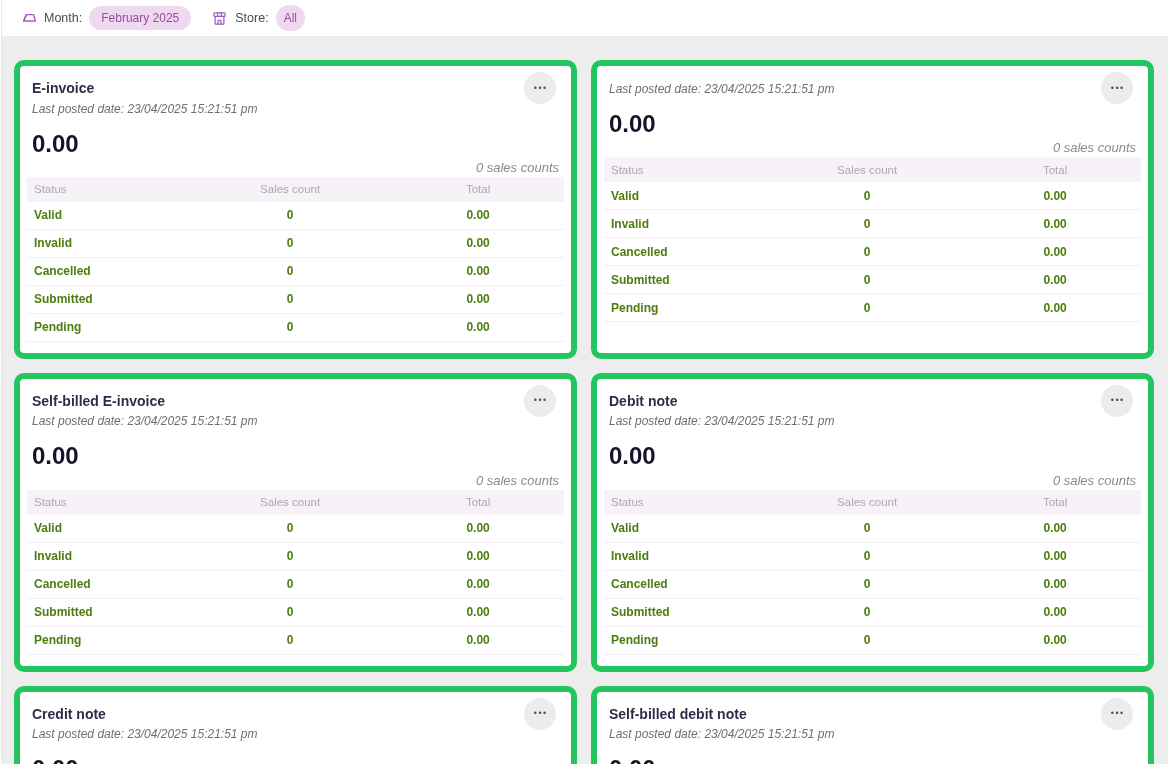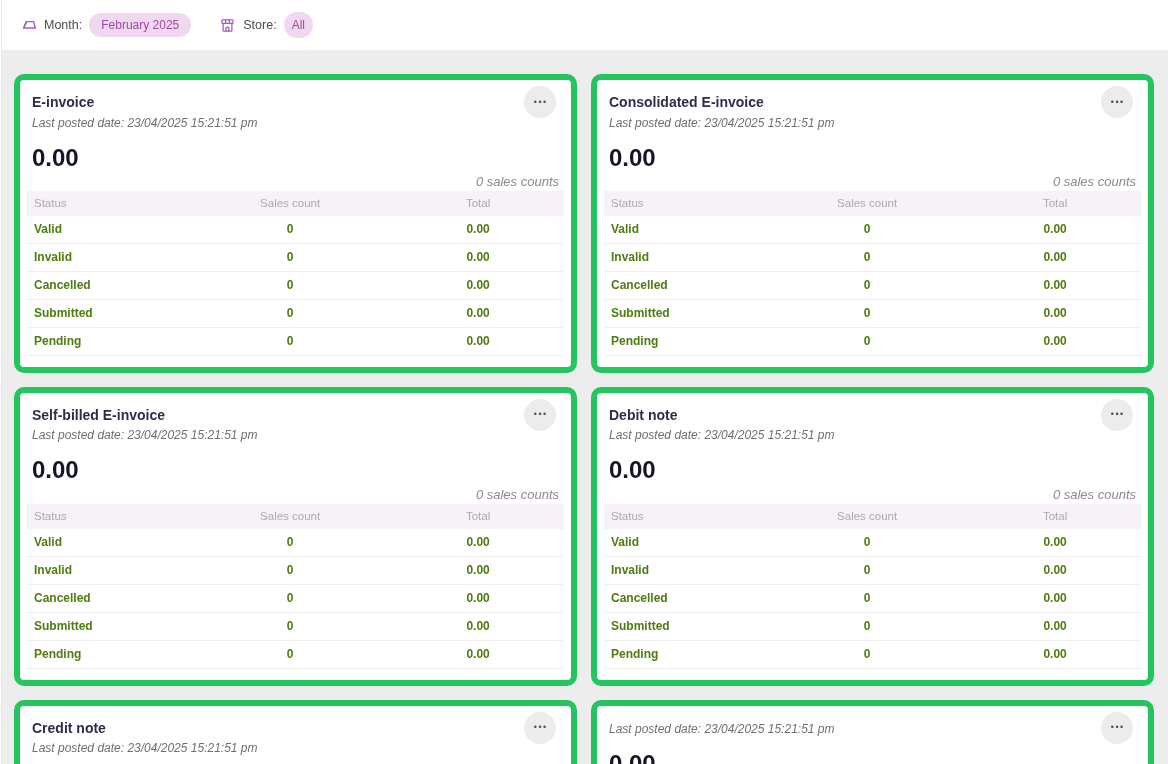--- a/index.html
+++ b/index.html
@@ -9,23 +9,23 @@
     overflow: hidden;
     background: var(--page-bg, #ededed);
     font-family: "Liberation Sans", "DejaVu Sans", sans-serif;
   }
   .left-edge {
     position: fixed; left: 0; top: 0; width: 2px; height: 100%;
     background: #ffffff; border-right: 1px solid #e7e7e7; z-index: 5;
   }
   
   .topbar {
-    height: 50px; background: #ffffff;
+    height: 36px; background: #ffffff;
     display: flex; align-items: center;
-    padding-left: 20px; gap: 28px;
+    padding-left: 20px; gap: 20px;
   }
   .filter { display: flex; align-items: center; gap: 7px; }
   .filter .ficon { display: flex; align-items: center; }
   .filter-label { font-size: 12.5px; color: #4b4b4b; }
   .pill {
     background: var(--pill-bg, #efd9f0);
     color: var(--accent-purple, #9c4ba0);
     font-size: 12px; line-height: 1;
     padding: 6px 12px; border: none; border-radius: 999px;
     cursor: pointer; font-family: inherit;
@@ -150,21 +150,20 @@
   <div class="t-row">
     <div class="cell-status">Pending</div>
     <div class="cell-count">0</div>
     <div class="cell-total">0.00</div>
   </div>
 </div>
     </div>
   </section>
 
   <section class="card">
-    <h3 class="card-title">Consolidated E-invoice</h3>
     <p class="card-date">Last posted date: 23/04/2025 15:21:51 pm</p>
     <button class="more-btn">
       <span class="dots">•••</span>
     </button>
     <div class="amount">0.00</div>
     <div class="sales-note">0 sales counts</div>
     <div class="table">
       <div class="t-head">
         <div class="cell-status">Status</div>
         <div class="cell-count">Sales count</div>
@@ -304,20 +303,21 @@
     <h3 class="card-title">Credit note</h3>
     <p class="card-date">Last posted date: 23/04/2025 15:21:51 pm</p>
     <button class="more-btn">
       <span class="dots">•••</span>
     </button>
     <div class="amount">0.00</div>
 
   </section>
 
   <section class="card">
+    <h3 class="card-title">Self-billed debit note</h3>
     <p class="card-date">Last posted date: 23/04/2025 15:21:51 pm</p>
     <button class="more-btn">
       <span class="dots">•••</span>
     </button>
     <div class="amount">0.00</div>
 
   </section>
 </div>
 </main>
 

